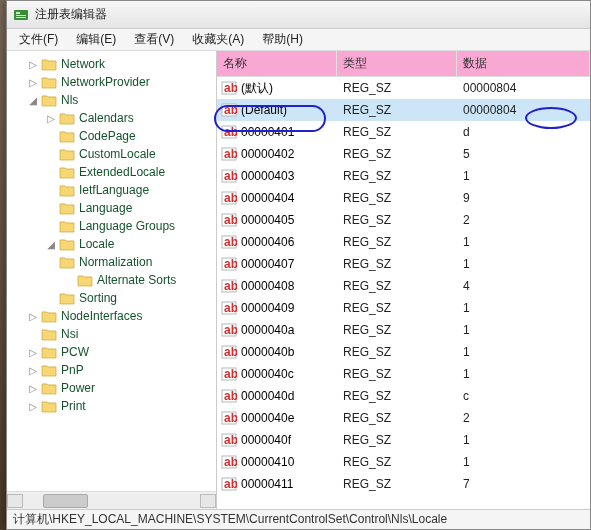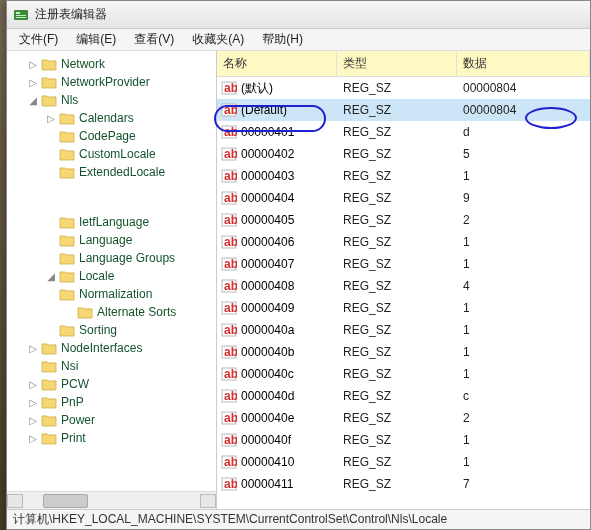--- a/index.html
+++ b/index.html
@@ -17,21 +17,21 @@
   .hscroll-track { flex: 1; height: 14px; background: #eee; margin: 0 16px; position: relative; }
   .hscroll-thumb { position: absolute; left: 20px; width: 45px; height: 14px; background: #ccc; border: 1px solid #aaa; border-radius: 2px; }
   .hscroll-btn { width: 16px; height: 14px; background: #e7e7e7; border: 1px solid #bbb; position: absolute; top:2px; }
   .hscroll-btn.l { left: 0; } .hscroll-btn.r { right: 0; }
   .tree-row { display: flex; align-items: center; height: 18px; white-space: nowrap; cursor: default; }
   .toggle { width: 12px; height: 12px; margin-right: 2px; display: inline-flex; align-items: center; justify-content: center; color: #888; font-size: 10px; }
   .toggle.empty { visibility: hidden; }
   .folder-icon { width: 16px; height: 14px; margin-right: 4px; }
   .tree-label { color: #14532d; }
   .list-pane { flex: 1; overflow: auto; }
-  .list-header { display: flex; background: #fef9c3; border-bottom: 1px solid #ddd; position: sticky; top: 0; }
+  .list-header { display: flex; background: #f9a8d4; border-bottom: 1px solid #ddd; position: sticky; top: 0; }
   .list-header > div { padding: 4px 6px; border-right: 1px solid #e0e0e0; color: #333; }
   .col-name { width: 120px; } .col-type { width: 120px; } .col-data { flex: 1; font-family: Liberation Serif, serif; }
   .list-row { display: flex; align-items: center; height: 22px; cursor: default; }
   .list-row.selected { background: #cde6f7; }
   .cell-name { width: 120px; display: flex; align-items: center; padding-left: 4px; gap: 4px; }
   .cell-type { width: 120px; padding-left: 6px; color: #222; }
   .cell-data { flex: 1; padding-left: 6px; color: #222; }
   .val-icon { width: 16px; height: 16px; }
   .statusbar { height: 20px; border-top: 1px solid #ccc; background: #f5f5f5; display: flex; align-items: center; padding: 0 6px; color: #333; }
   .annot { position: absolute; pointer-events: none; }
@@ -115,21 +115,21 @@
             <span class="tree-label">CustomLocale</span>
           </div>
           <div class="tree-row" style="padding-left: 34px;">
             <span class="toggle empty"></span>
             <svg class="folder-icon" viewBox="0 0 16 14">
               <path d="M1 3 h5 l1 1 h8 v9 h-14 z" fill="#f7d774" stroke="#caa63a" stroke-width="0.7"></path>
               <path d="M1 3 h5 l1 1 h8" fill="none" stroke="#e6c45a" stroke-width="0.5"></path>
             </svg>
             <span class="tree-label">ExtendedLocale</span>
           </div>
-          <div class="tree-row" style="padding-left: 34px; margin-top: 32px;">
+          <div class="tree-row" style="padding-left: 34px;">
             <span class="toggle empty"></span>
             <svg class="folder-icon" viewBox="0 0 16 14">
               <path d="M1 3 h5 l1 1 h8 v9 h-14 z" fill="#f7d774" stroke="#caa63a" stroke-width="0.7"></path>
               <path d="M1 3 h5 l1 1 h8" fill="none" stroke="#e6c45a" stroke-width="0.5"></path>
             </svg>
             <span class="tree-label">IetfLanguage</span>
           </div>
           <div class="tree-row" style="padding-left: 34px;">
             <span class="toggle empty"></span>
             <svg class="folder-icon" viewBox="0 0 16 14">

